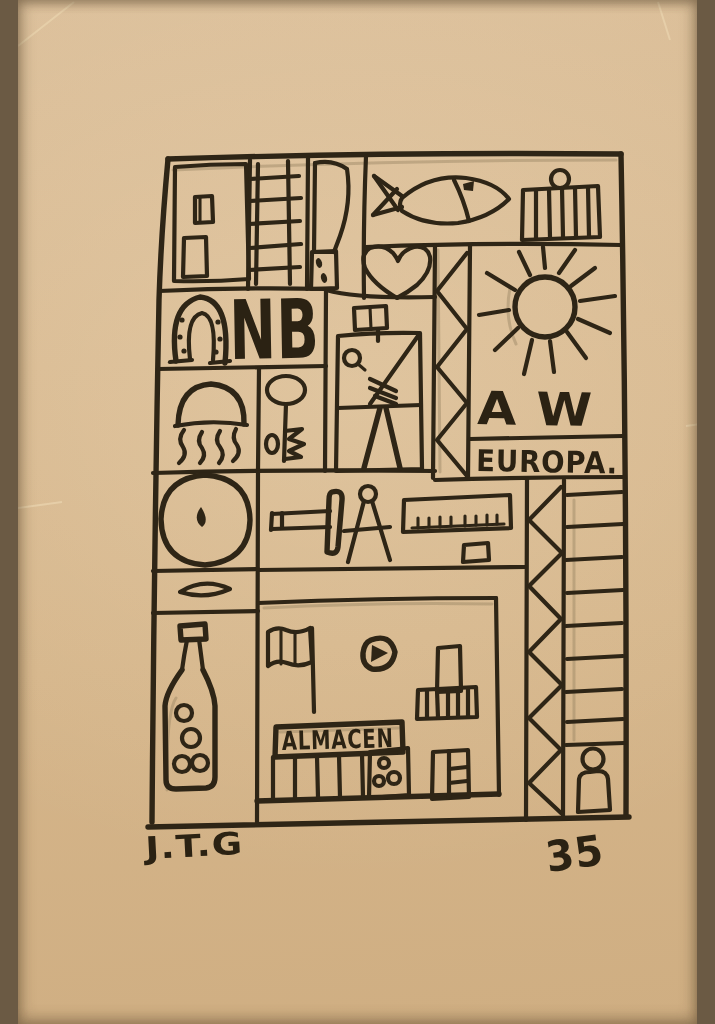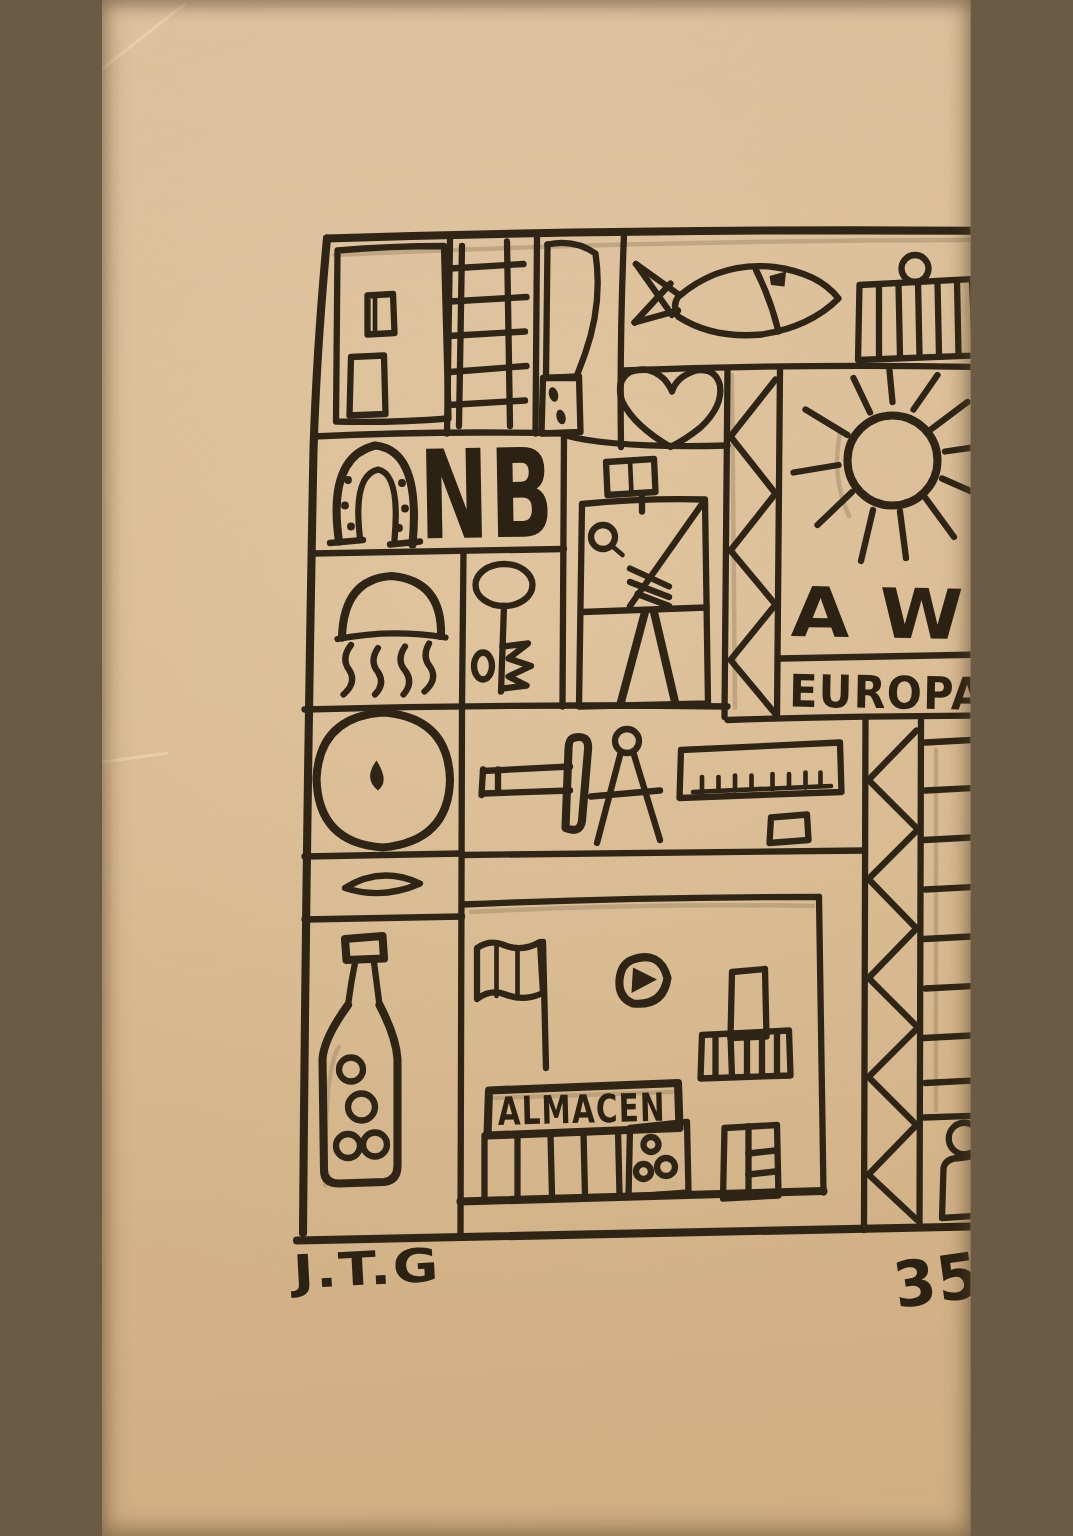--- a/index.html
+++ b/index.html
@@ -1,18 +1,18 @@
 <!DOCTYPE html>
 <html><head>
 <meta charset="utf-8">
 <style>
   html,body{margin:0;padding:0;background:#6b5a44;}
   .stage{
     position:relative;
-    width:579px;height:1024px;
+    width:679px;height:1024px;
     margin:0 auto;
     background:
       radial-gradient(ellipse 900px 700px at 48% 38%, rgba(255,244,220,0.20), rgba(0,0,0,0) 70%),
       linear-gradient(175deg, #dcc09b 0%, #d8b990 34%, #d5b58a 62%, #cfae82 100%);
     overflow:hidden;
     font-family:"DejaVu Sans", sans-serif;
   }
   .stage::after{ 
     content:"";position:absolute;inset:0;pointer-events:none;
     box-shadow:inset 0 4px 10px rgba(90,70,45,.35), inset 0 -6px 14px rgba(90,70,45,.30),

